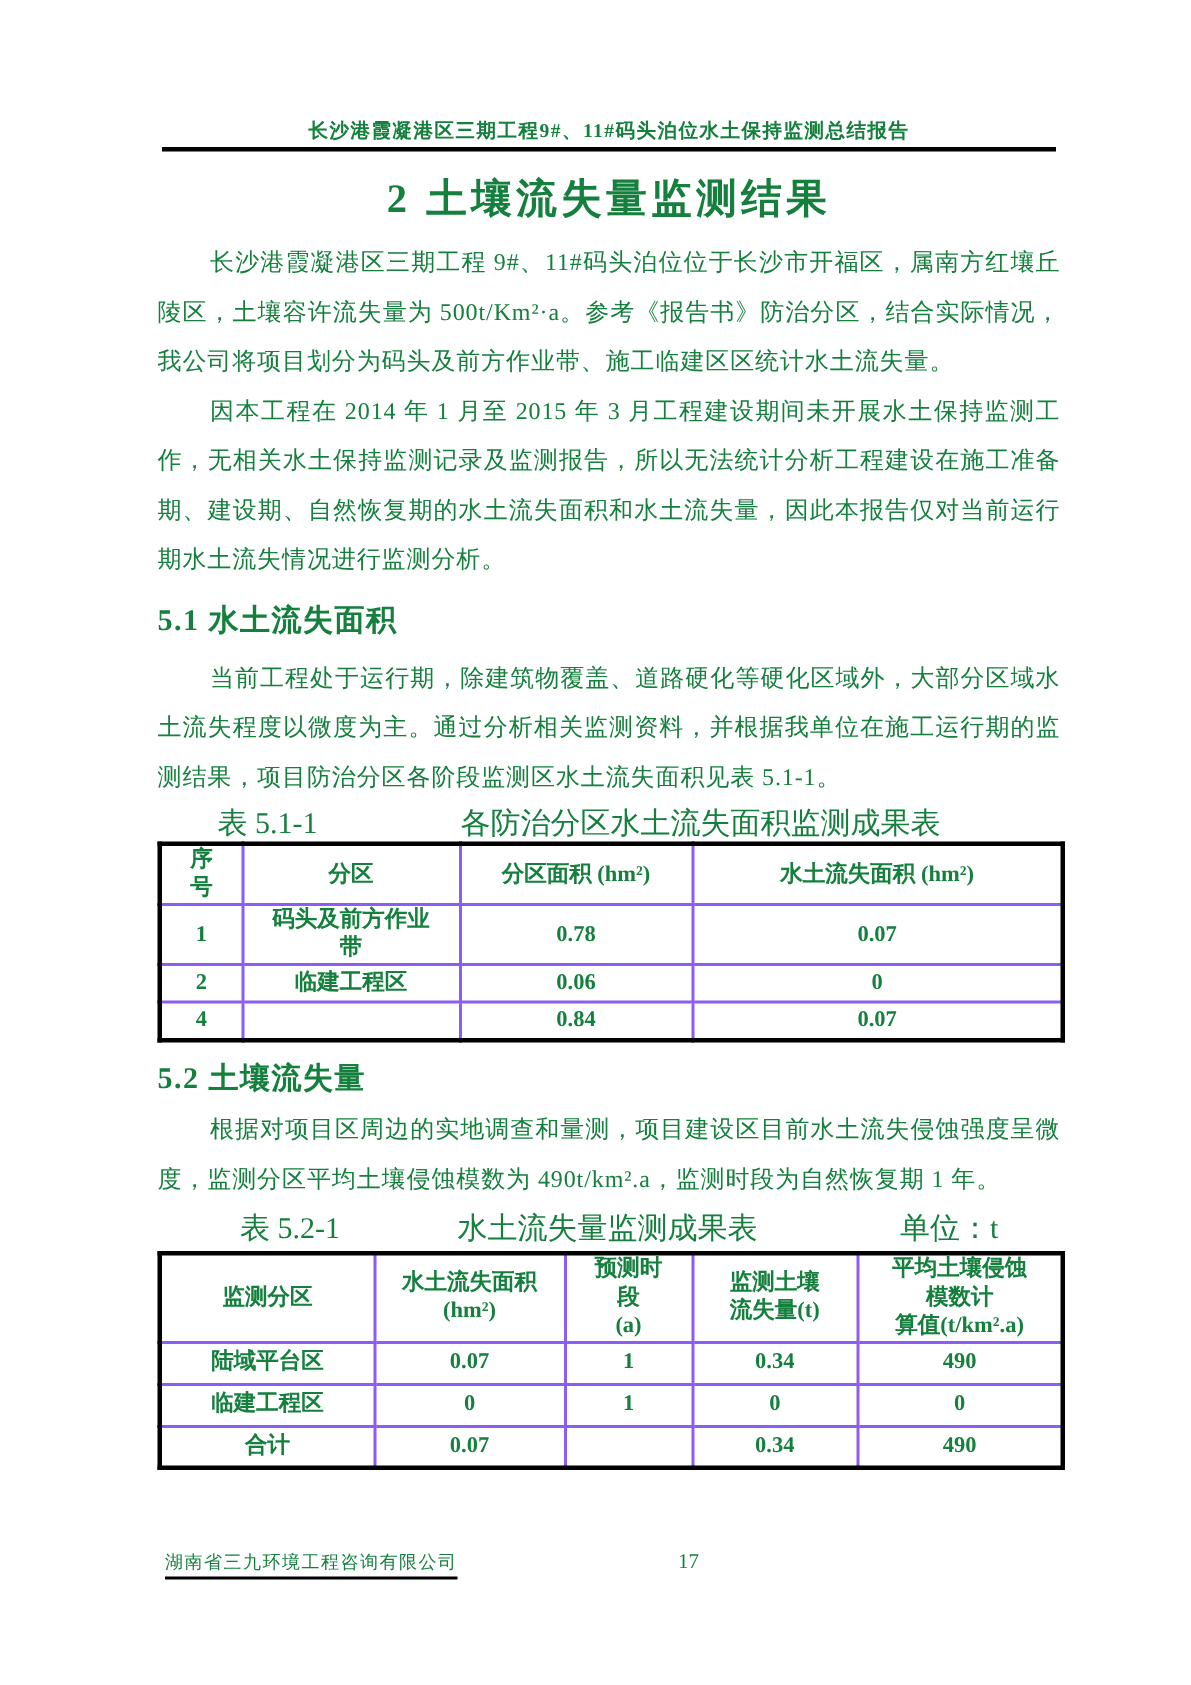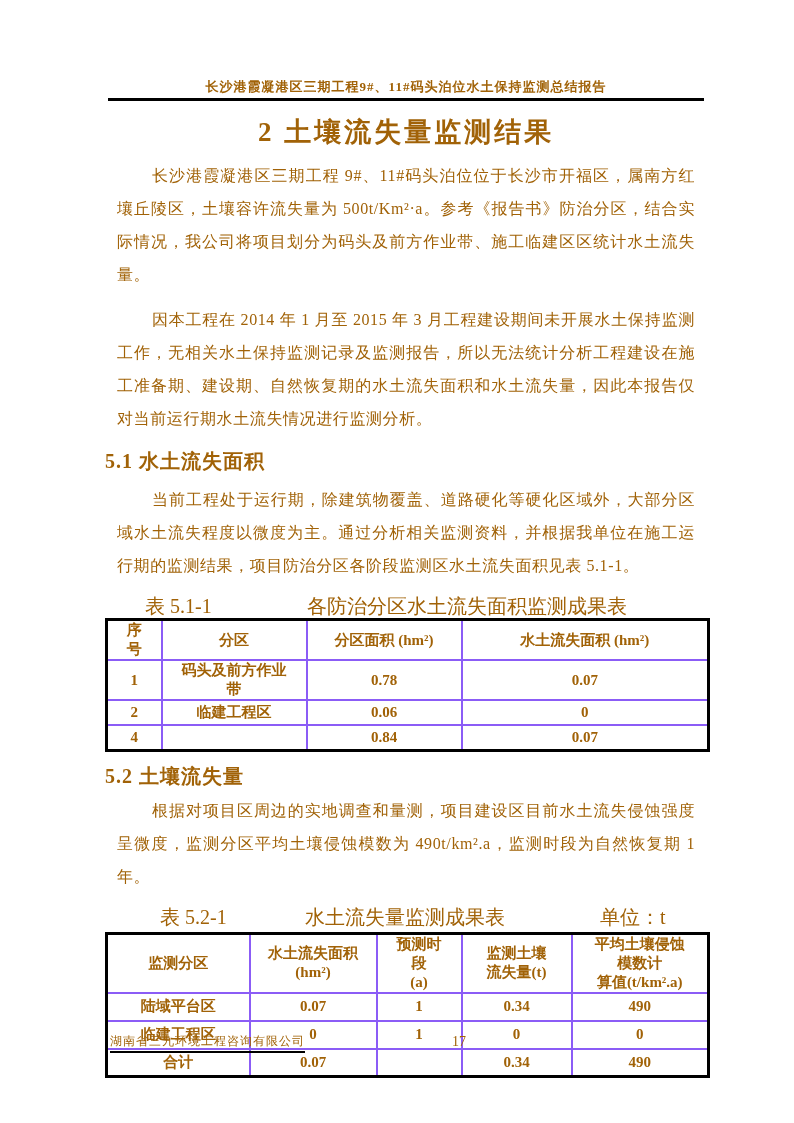--- a/index.html
+++ b/index.html
@@ -2,21 +2,21 @@
 <html><head>
 <meta charset="utf-8">
 <style>
   * { box-sizing: border-box; }
   html, body { margin: 0; padding: 0; background: #ffffff; }
   .page {
     position: relative;
     width: 794px;
     height: 1123px;
     background: #ffffff;
-    color: #a16207;
+    color: #15803d;
     font-family: "Liberation Serif", "DejaVu Serif", serif;
     overflow: hidden;
   }
   
   .rh-text {
     position: absolute;
     top: 78px; left: 105px; width: 602px;
     text-align: center;
     font-size: 13px;
     font-weight: bold;
@@ -35,21 +35,21 @@
   }
   h1.chapter-title {
     margin: 8px 0 0 0;
     font-size: 27px;
     line-height: 36px;
     font-weight: bold;
     text-align: center;
     letter-spacing: 3px;
   }
   p.body-p {
-    margin: 12px;
+    margin: 0;
     font-size: 16px;
     letter-spacing: 0.6px;
     line-height: 33px;
     text-align: justify;
     text-indent: 35px;
   }
   p.p-first { margin-top: 9px; }
   h2.section-heading {
     margin: 10px 0 0 0;
     font-size: 20px;

